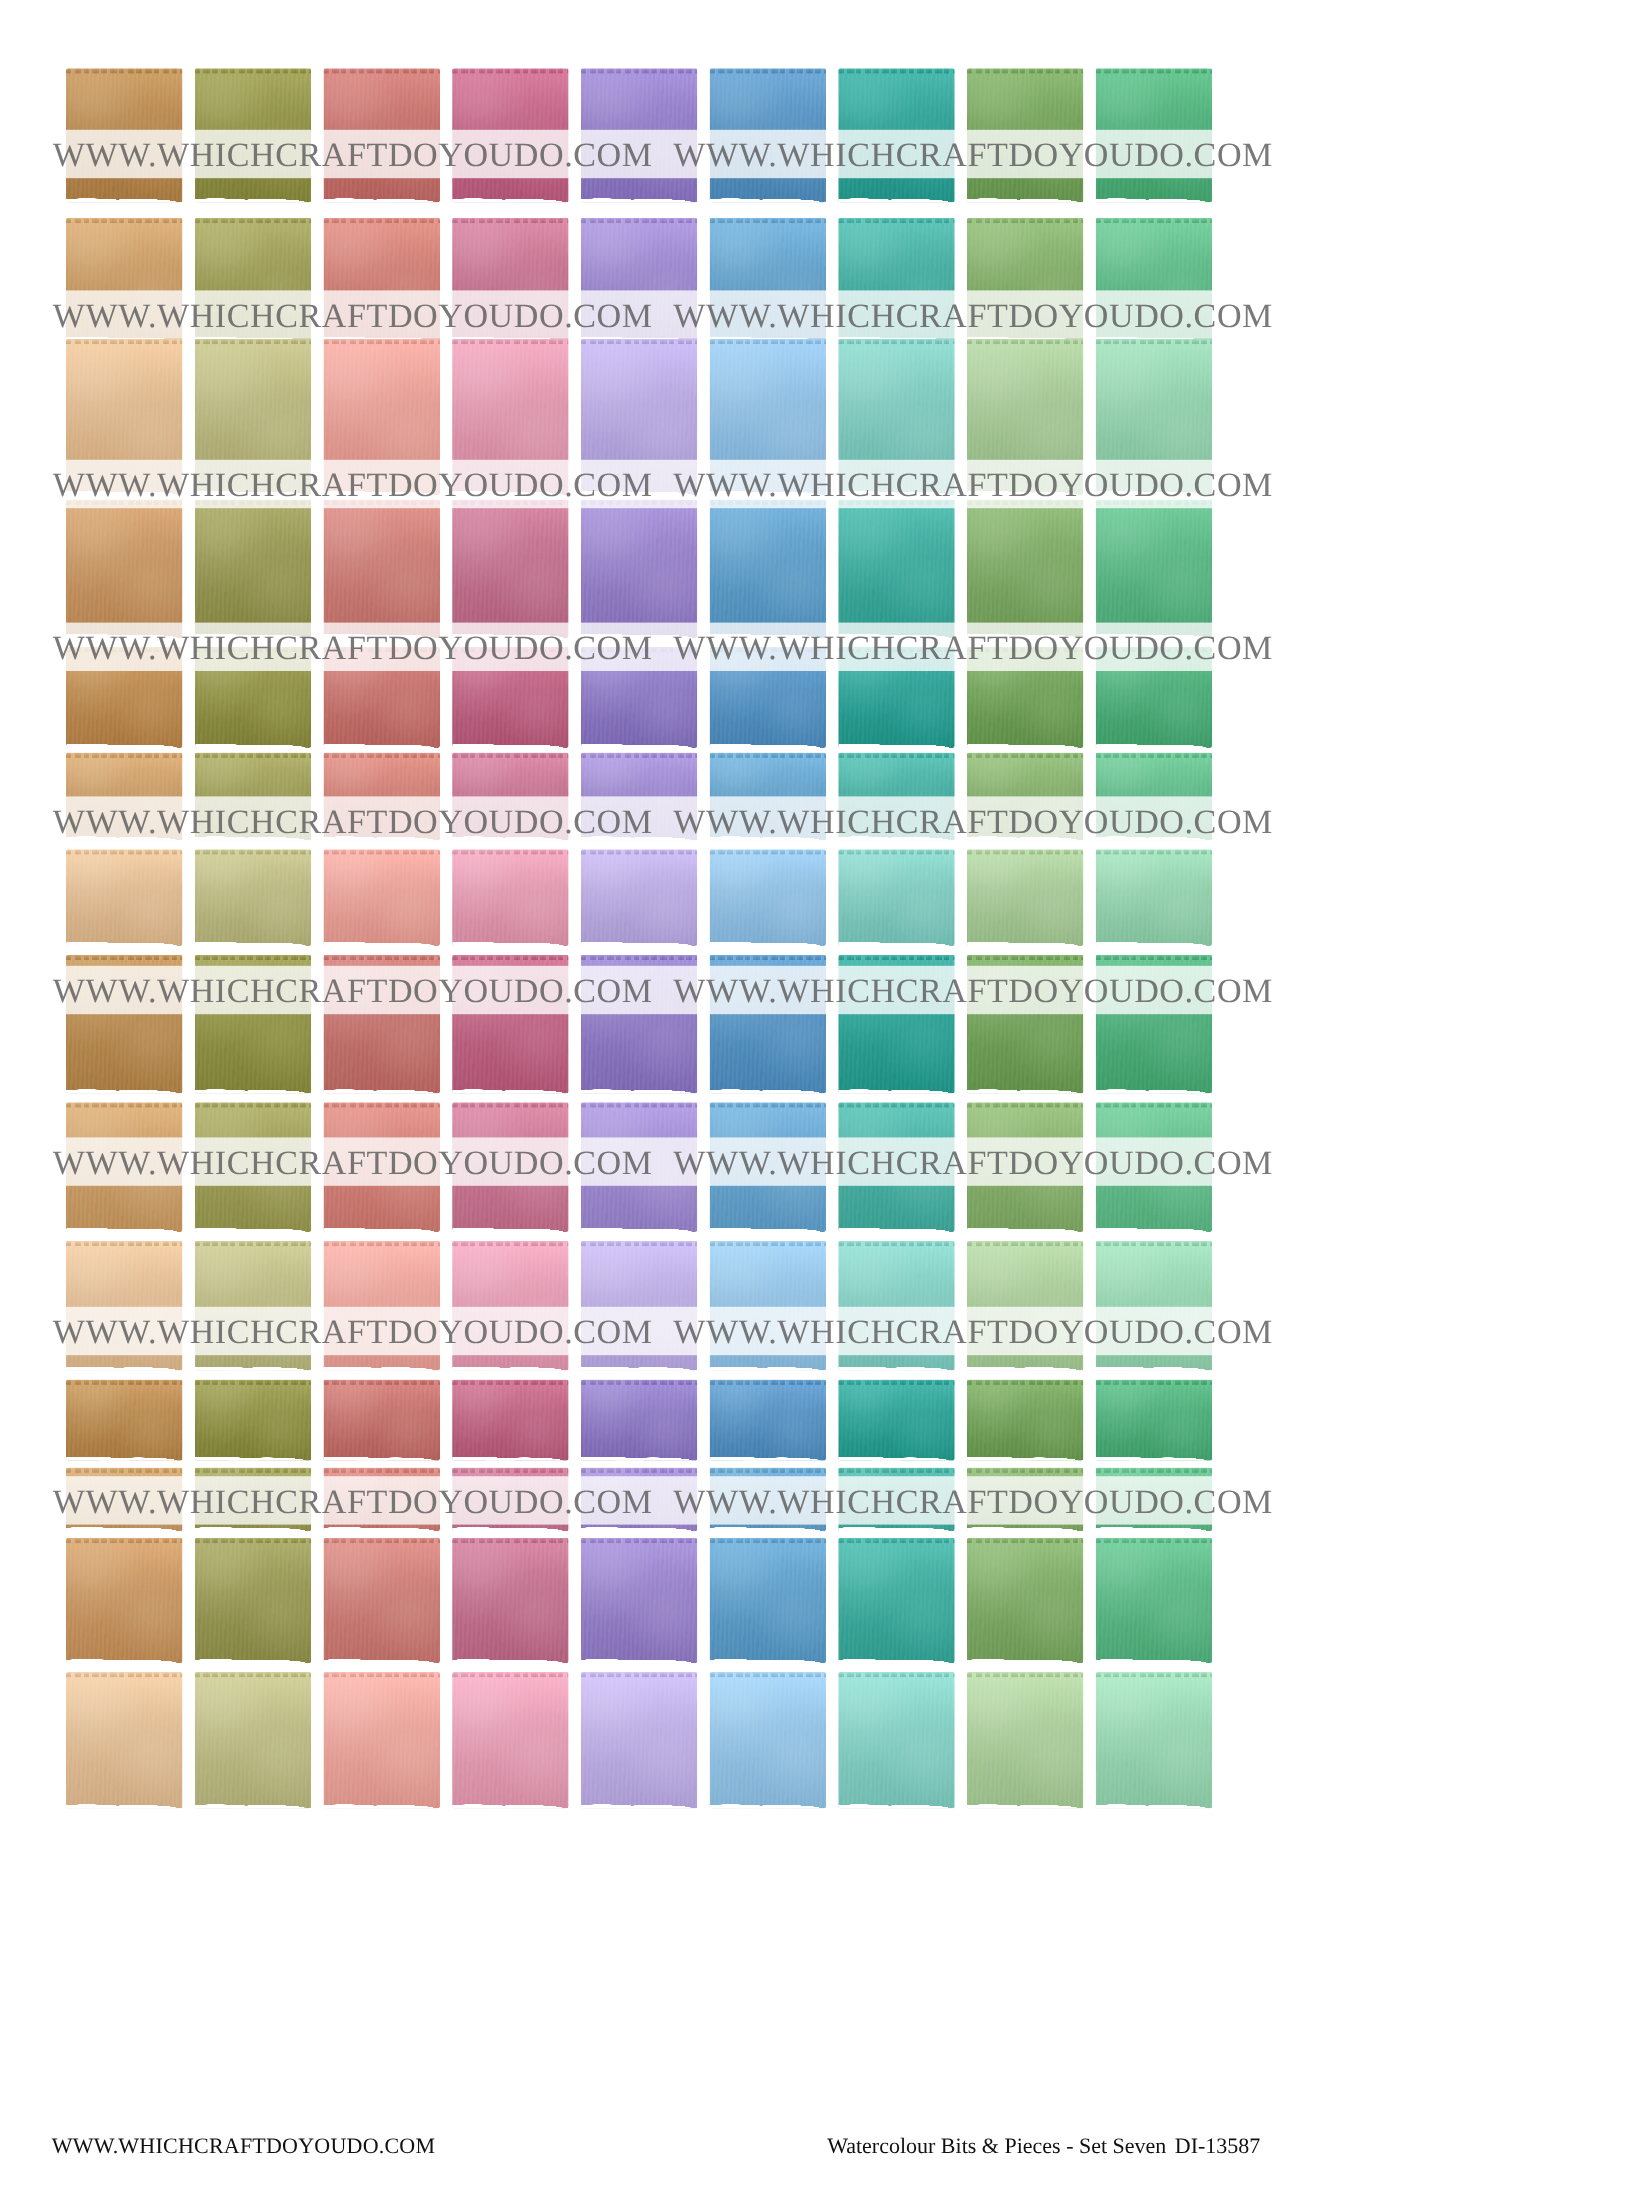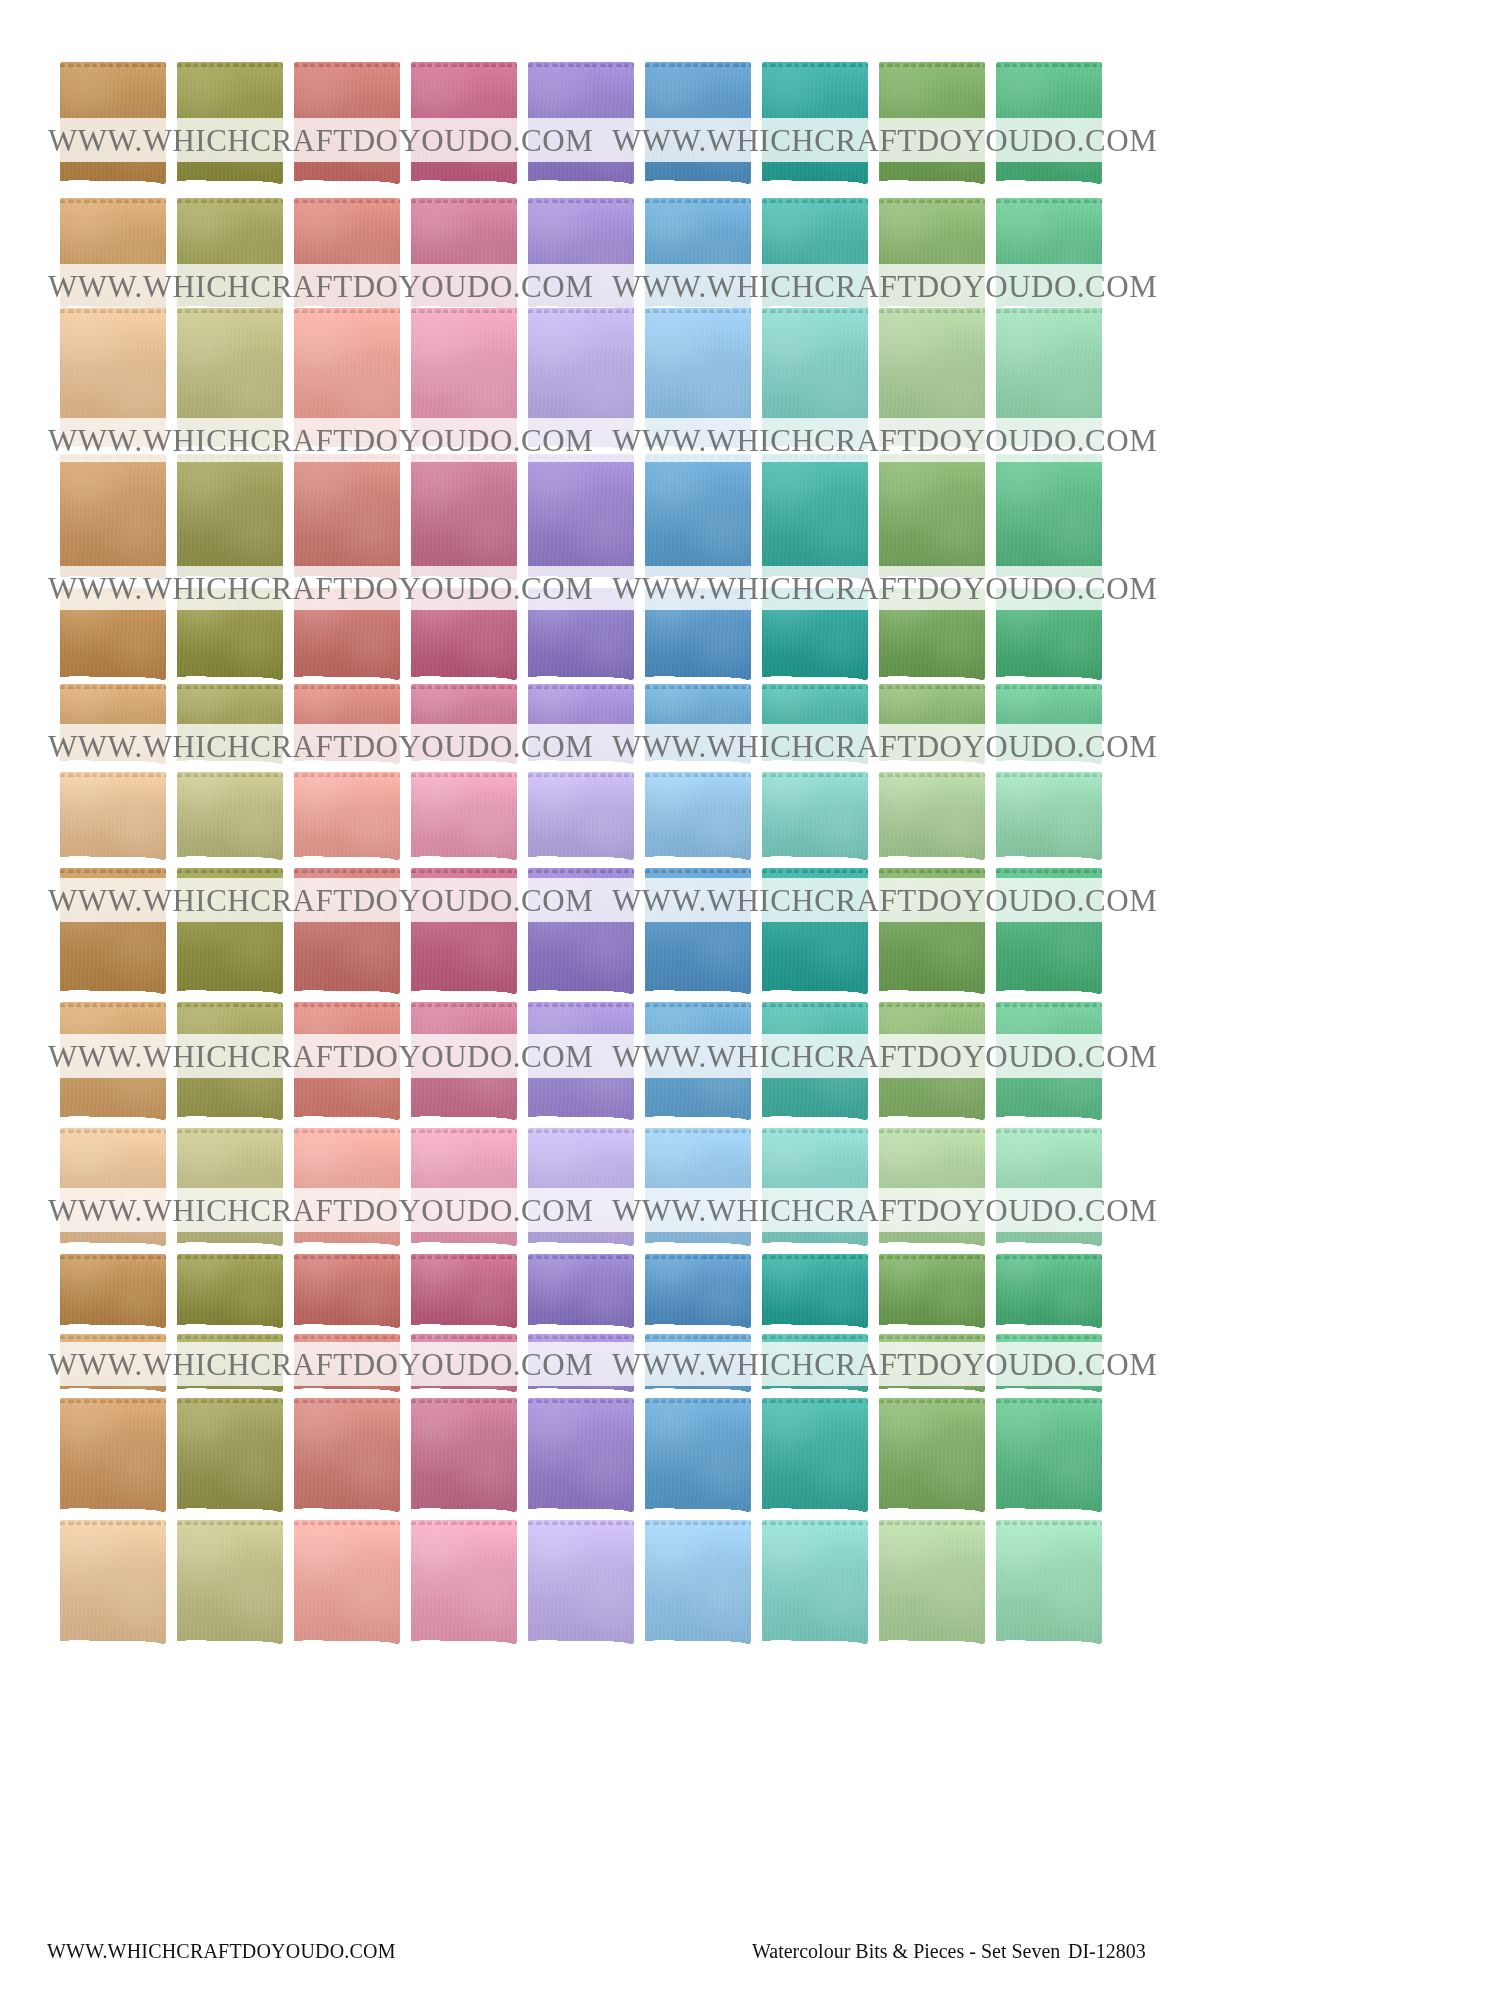--- a/index.html
+++ b/index.html
@@ -559,16 +559,16 @@
       </div>
       <div class="wm-band" style="top: 1342px;">
         <div class="wm-text wm-a">WWW.WHICHCRAFTDOYOUDO.COM</div>
         <div class="wm-text wm-b">WWW.WHICHCRAFTDOYOUDO.COM</div>
       </div>
     </div>
 
   <div id="footer">
     <div class="f-left">WWW.WHICHCRAFTDOYOUDO.COM</div>
     <div class="f-mid">Watercolour Bits &amp; Pieces - Set Seven</div>
-    <div class="f-right">DI-12803</div>
+    <div class="f-right">DI-13587</div>
   </div>
 
 </div>
 
 </body></html>

